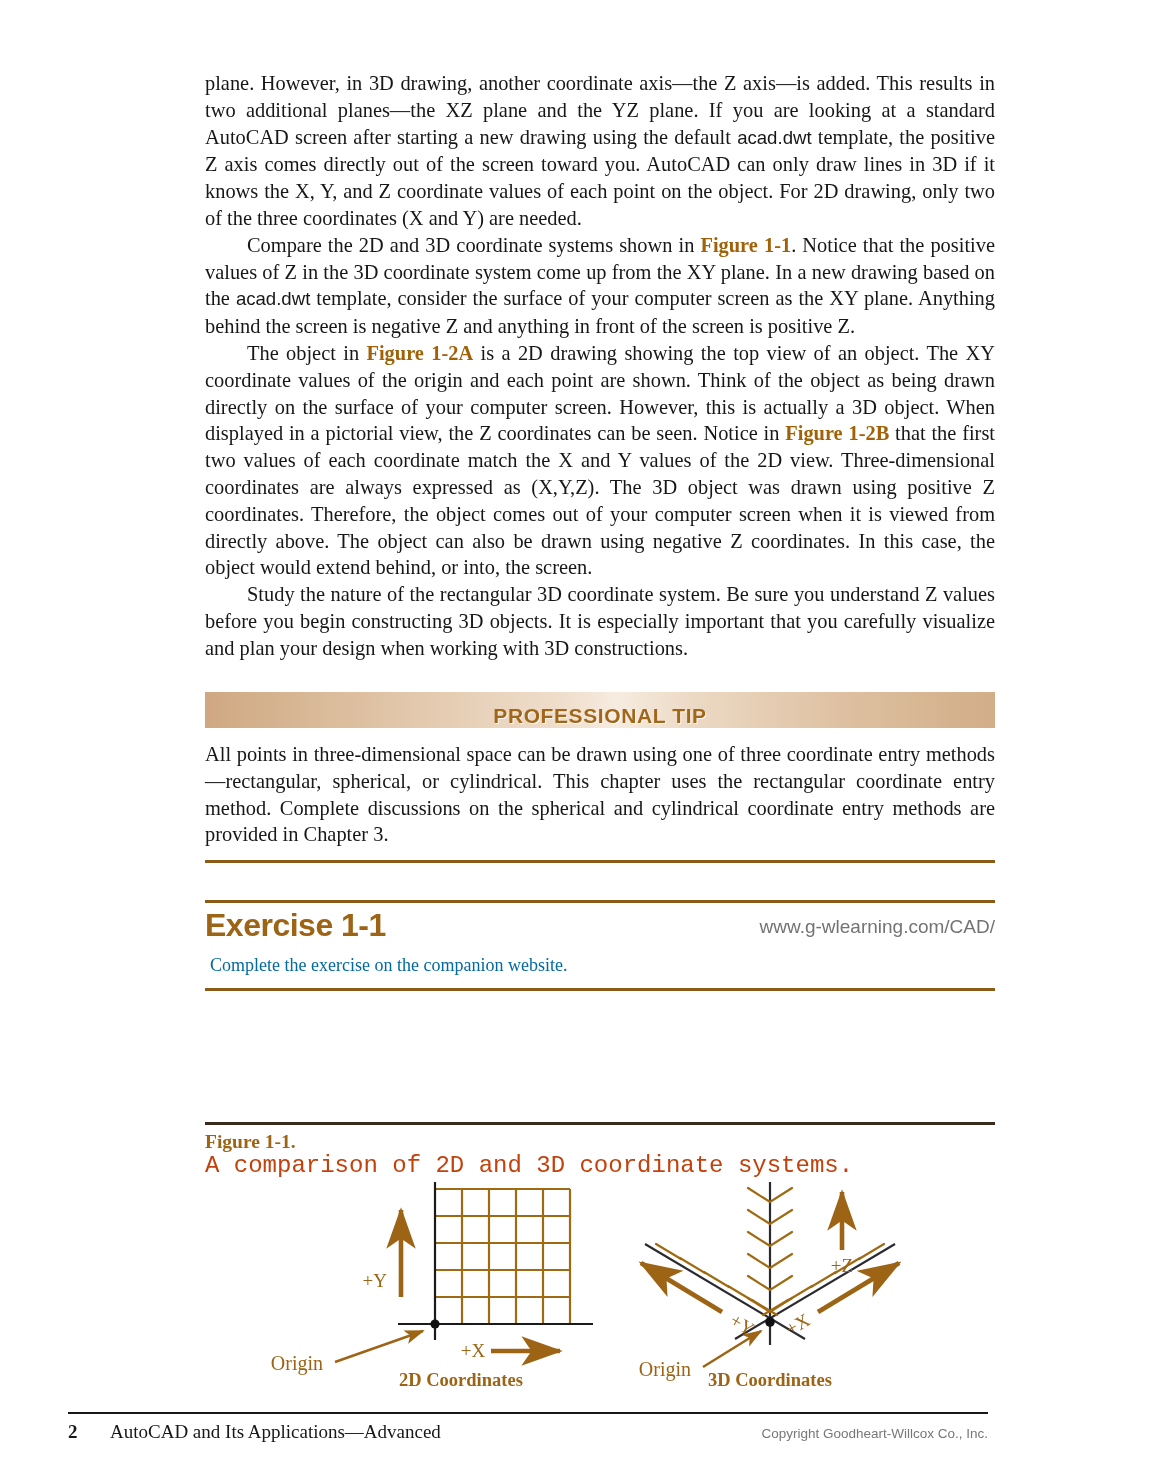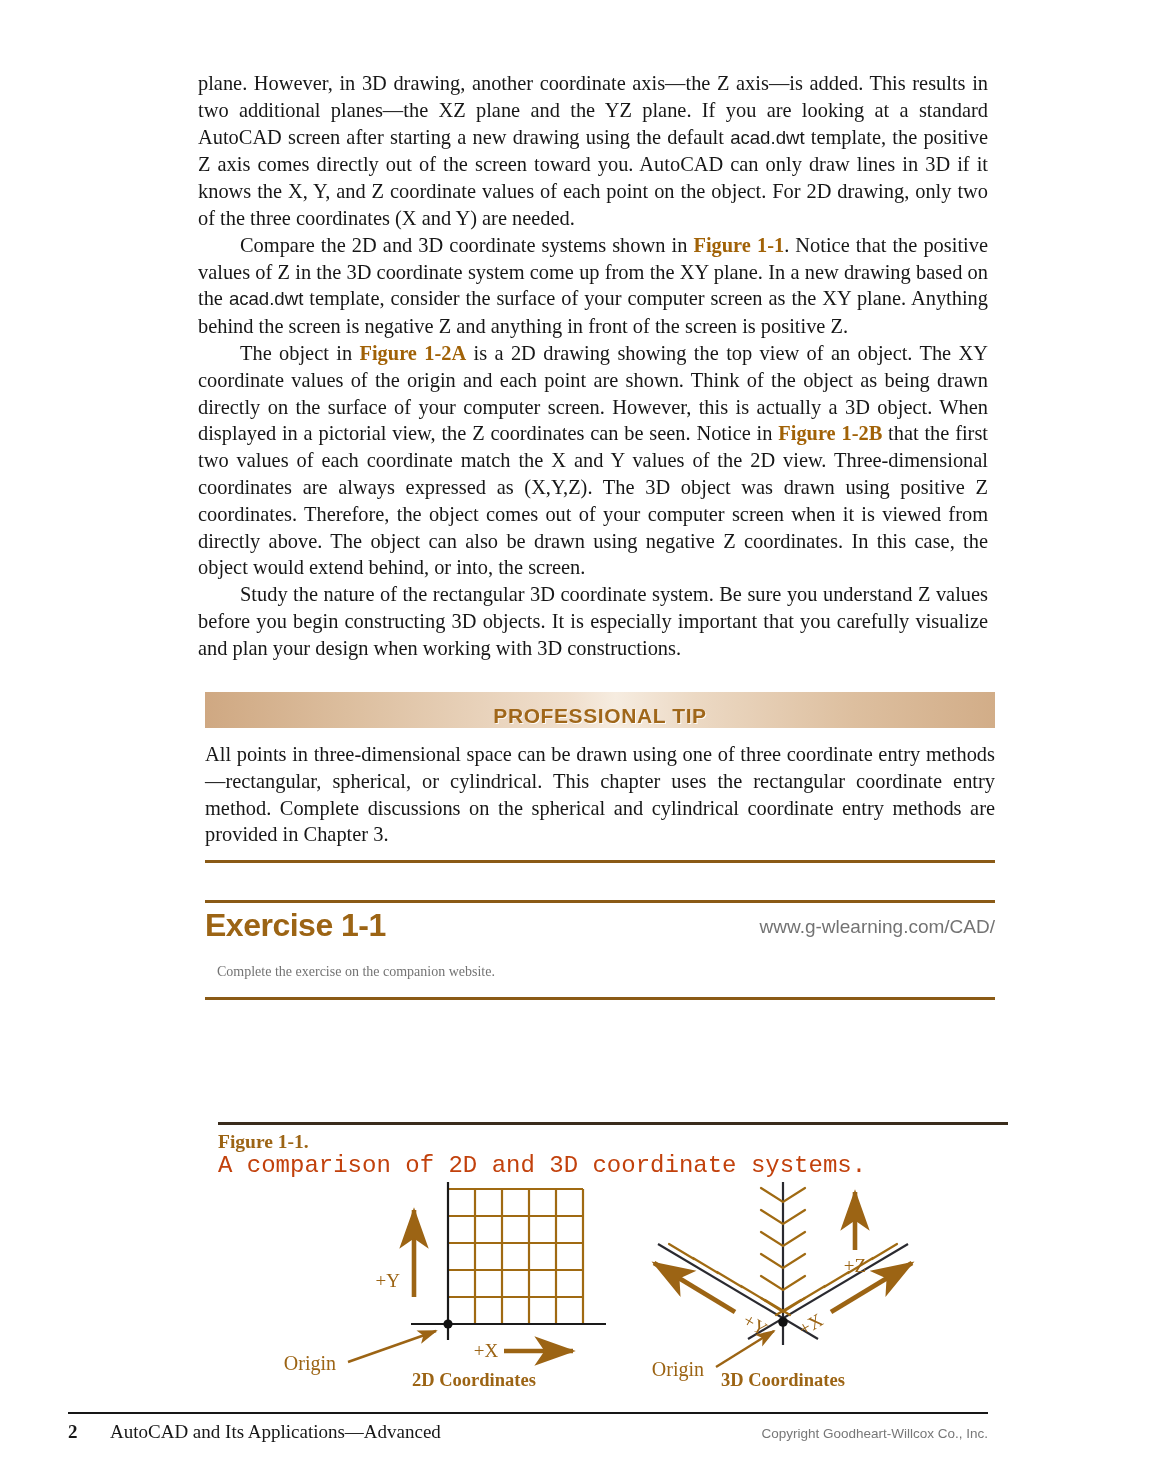--- a/index.html
+++ b/index.html
@@ -19,21 +19,21 @@
   .page {
     position: absolute;
     left: 0; top: 0;
     width: 1156px;
     height: 1479px;
   }
 
   
   .col {
     position: absolute;
-    left: 198px;
+    left: 205px;
     top: 70px;
     width: 790px;
   }
 
   p.body-par {
     margin: 0;
     font-family: "Liberation Serif", serif;
     font-size: 20.4px;
     line-height: 26.8px;
     text-align: justify;
@@ -121,36 +121,36 @@
     color: #9c6414;
     line-height: 36px;
   }
   .ex-url {
     font-family: "Liberation Sans", sans-serif;
     font-size: 19px;
     color: #737373;
     padding-bottom: 5px;
   }
   .ex-sub {
-    margin: 12px;
+    margin: 5px;
     padding-top: 4px;
-    font-size: 14px;
+    font-size: 18px;
     line-height: 26px;
-    color: #737373;
+    color: #0369a1;
   }
   .ex-rule-bottom {
     margin-top: 10px;
     height: 3px;
     background: #8a5a16;
   }
 
   
   .figure-block {
     position: absolute;
-    left: 218px;
+    left: 205px;
     top: 1122px;
     width: 790px;
   }
   .fig-rule {
     height: 3px;
     background: #3a2c1c;
   }
   .fig-num {
     font-family: "Liberation Serif", serif;
     font-weight: bold;

